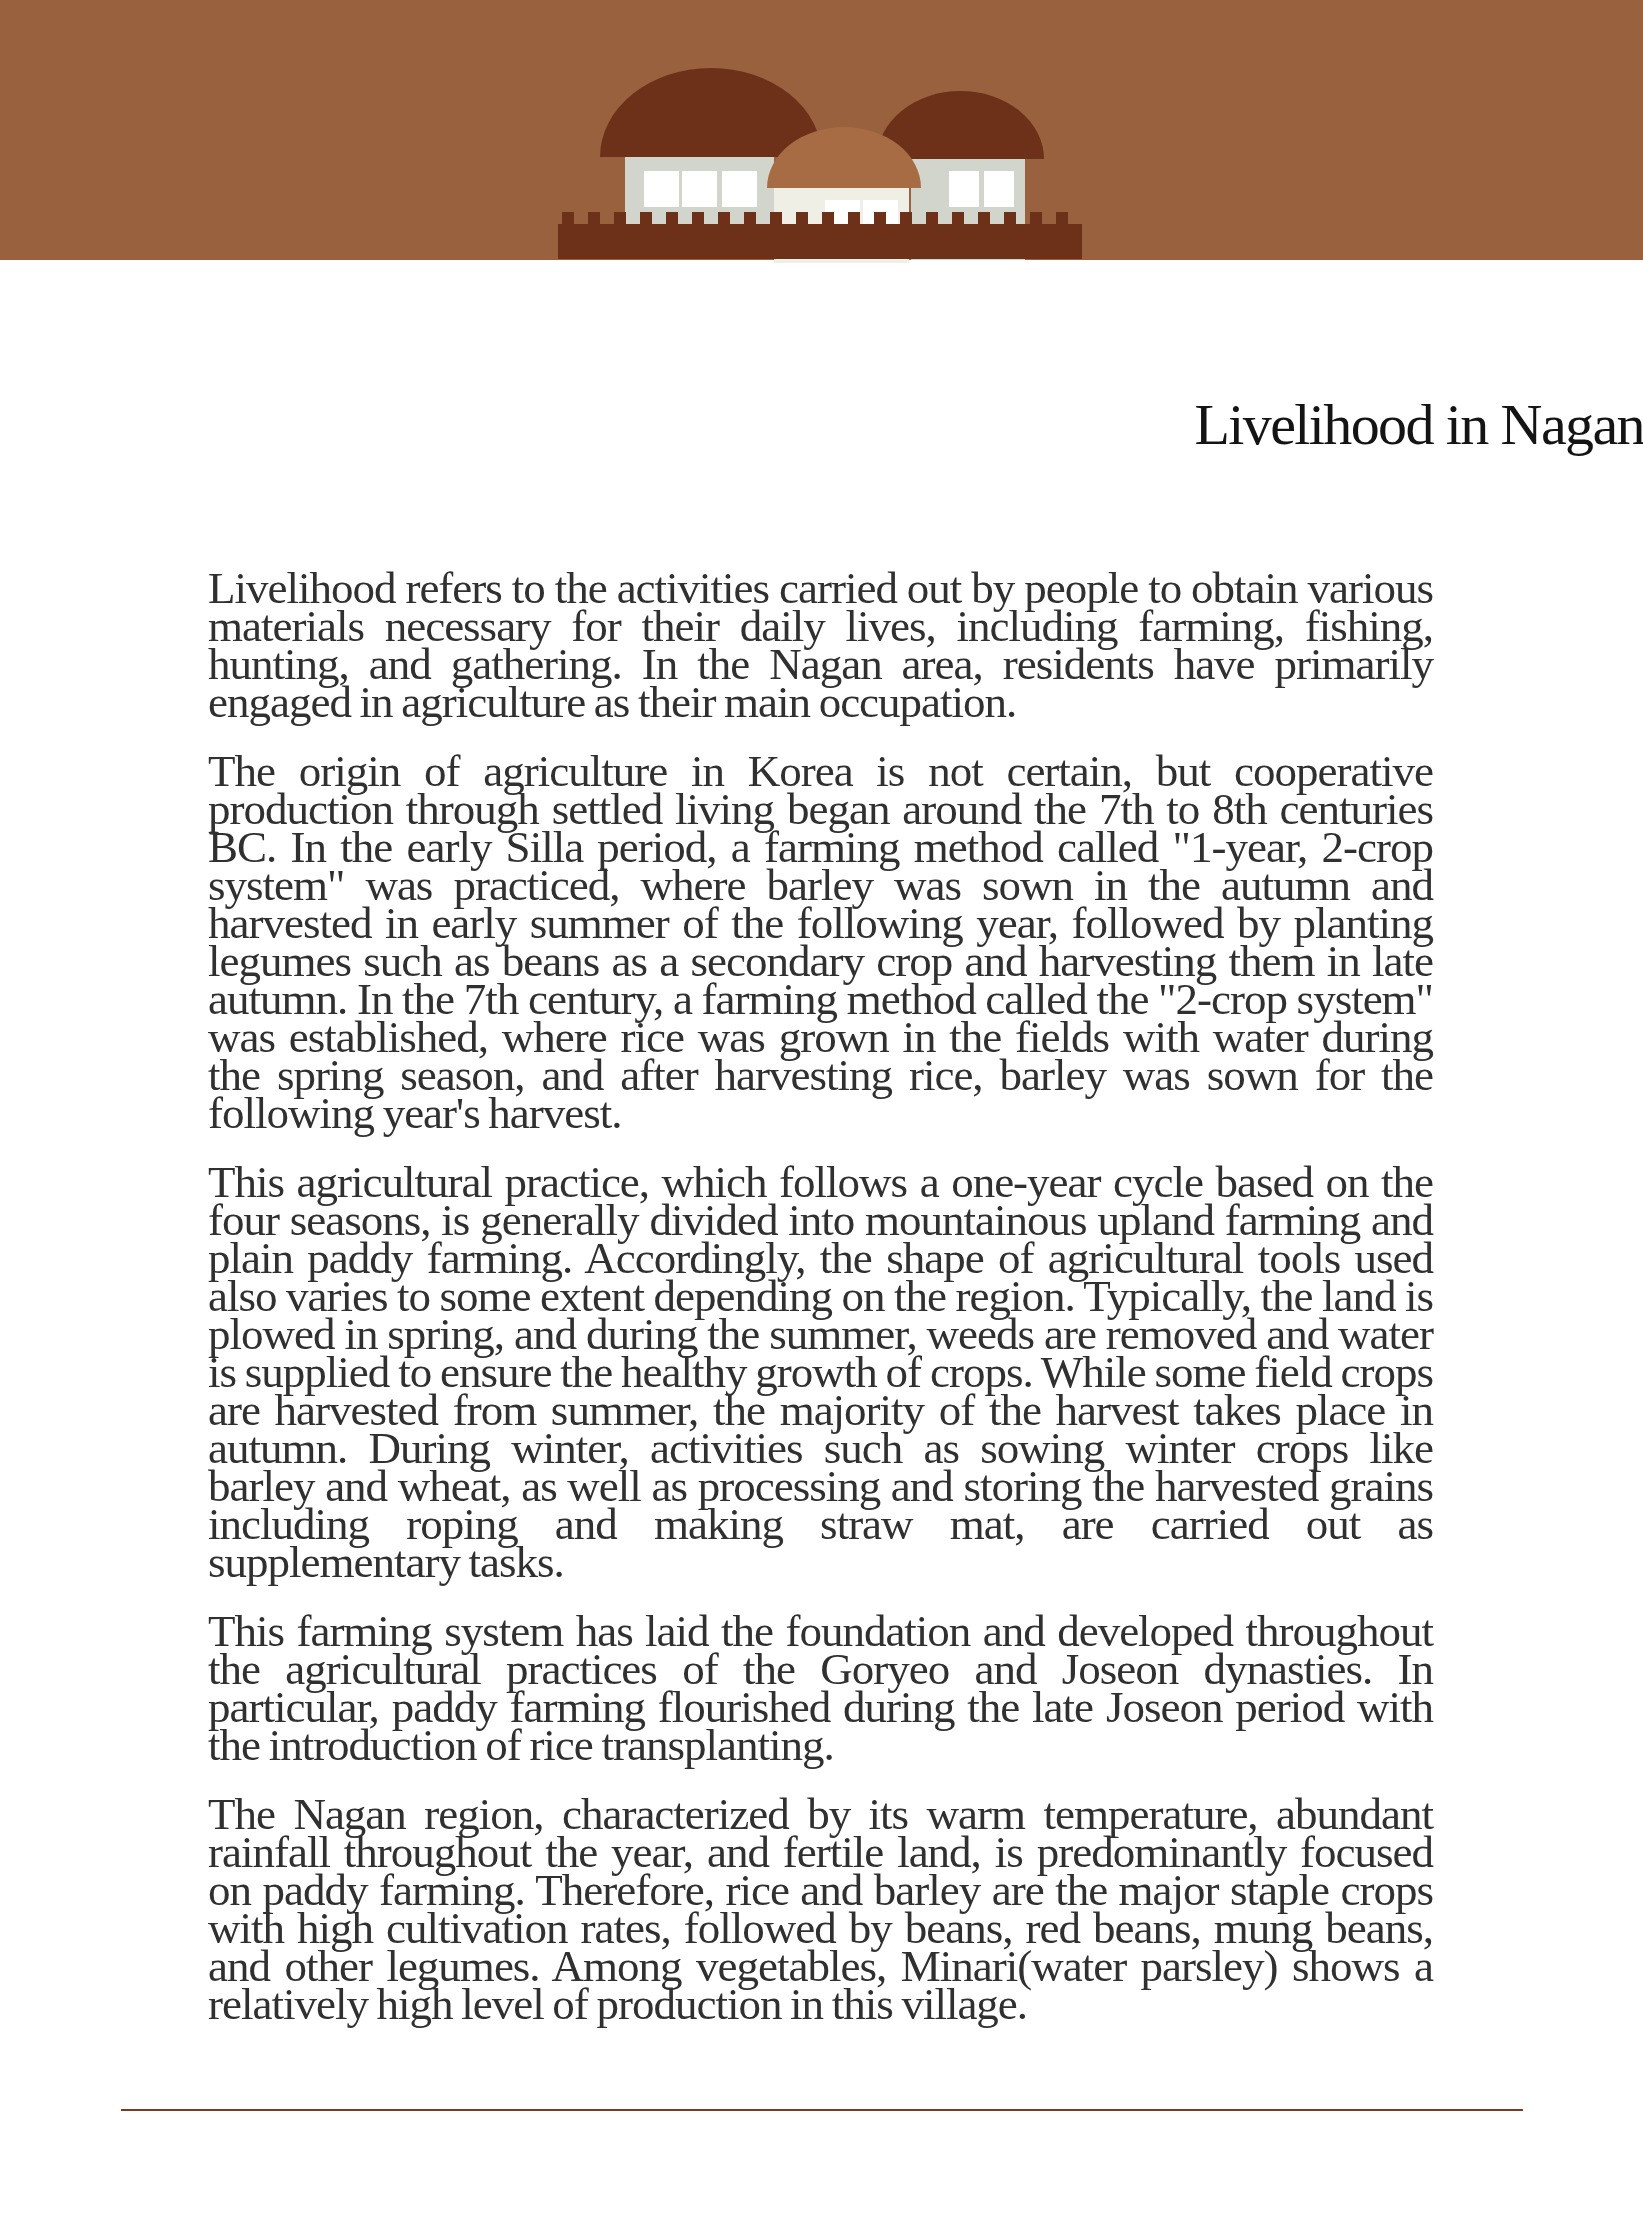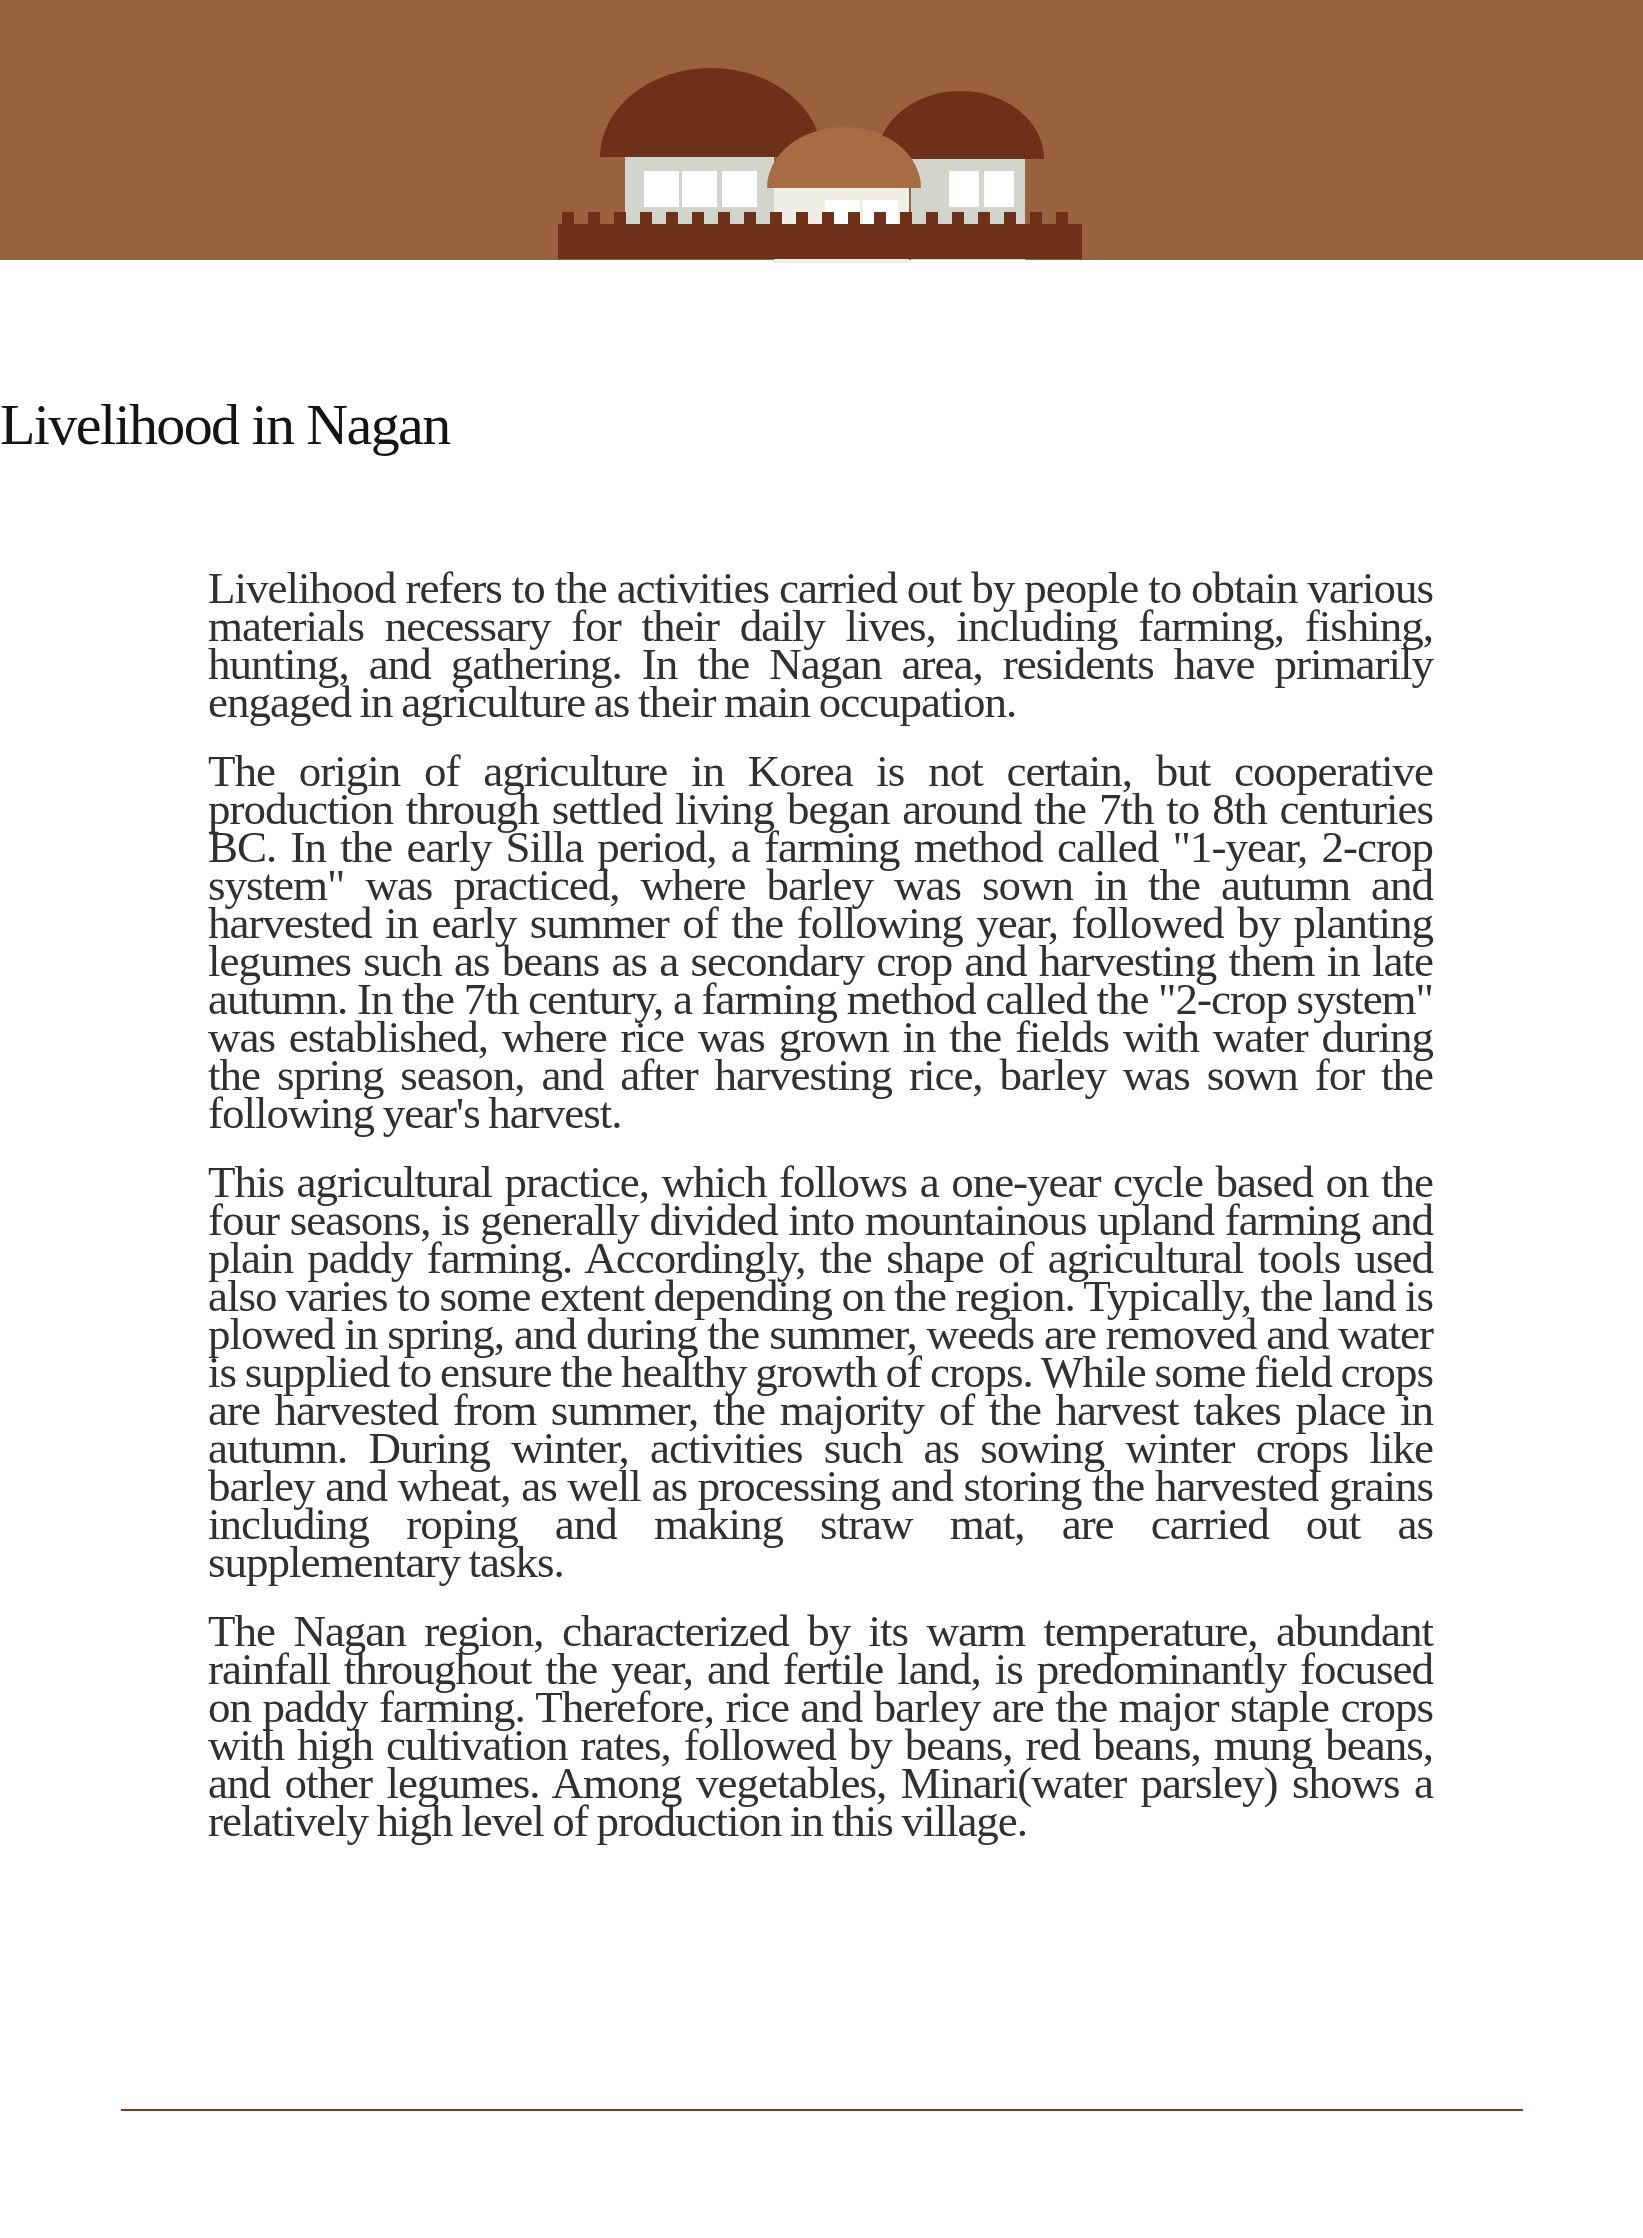--- a/index.html
+++ b/index.html
@@ -88,21 +88,21 @@
 
   
   .content {
     position: absolute;
     left: 0; top: 260px;
     width: 1644px;
   }
   .title {
     margin: 134px 0 0 0;
     width: 1644px;
-    text-align: left;
+    text-align: right;
     font-weight: normal;
     font-size: 58px;
     line-height: 61px;
     letter-spacing: -1.6px;
     color: var(--title_text, #141414);
   }
   .article {
     margin: 114px 0 0 208px;
     width: 1225px;
   }
@@ -155,18 +155,19 @@
   </div>
 </div>
 
 <main class="content">
   <h1 class="title">Livelihood in Nagan</h1>
 
   <div class="article">
     <p>Livelihood refers to the activities carried out by people to obtain various materials necessary for their daily lives, including farming, fishing, hunting, and gathering. In the Nagan area, residents have primarily engaged in agriculture as their main occupation.</p>
     <p>The origin of agriculture in Korea is not certain, but cooperative production through settled living began around the 7th to 8th centuries BC. In the early Silla period, a farming method called "1-year, 2-crop system" was practiced, where barley was sown in the autumn and harvested in early summer of the following year, followed by planting legumes such as beans as a secondary crop and harvesting them in late autumn. In the 7th century, a farming method called the "2-crop system" was established, where rice was grown in the fields with water during the spring season, and after harvesting rice, barley was sown for the following year's harvest.</p>
     <p>This agricultural practice, which follows a one-year cycle based on the four seasons, is generally divided into mountainous upland farming and plain paddy farming. Accordingly, the shape of agricultural tools used also varies to some extent depending on the region. Typically, the land is plowed in spring, and during the summer, weeds are removed and water is supplied to ensure the healthy growth of crops. While some field crops are harvested from summer, the majority of the harvest takes place in autumn. During winter, activities such as sowing winter crops like barley and wheat, as well as processing and storing the harvested grains including roping and making straw mat, are carried out as supplementary tasks.</p>
+    <p>This farming system has laid the foundation and developed throughout the agricultural practices of the Goryeo and Joseon dynasties. In particular, paddy farming flourished during the late Joseon period with the introduction of rice transplanting.</p>
     <p>The Nagan region, characterized by its warm temperature, abundant rainfall throughout the year, and fertile land, is predominantly focused on paddy farming. Therefore, rice and barley are the major staple crops with high cultivation rates, followed by beans, red beans, mung beans, and other legumes. Among vegetables, Minari(water parsley) shows a relatively high level of production in this village.</p>
   </div>
 </main>
 
 <div class="footer-line"></div>
 
 
 </body></html>

